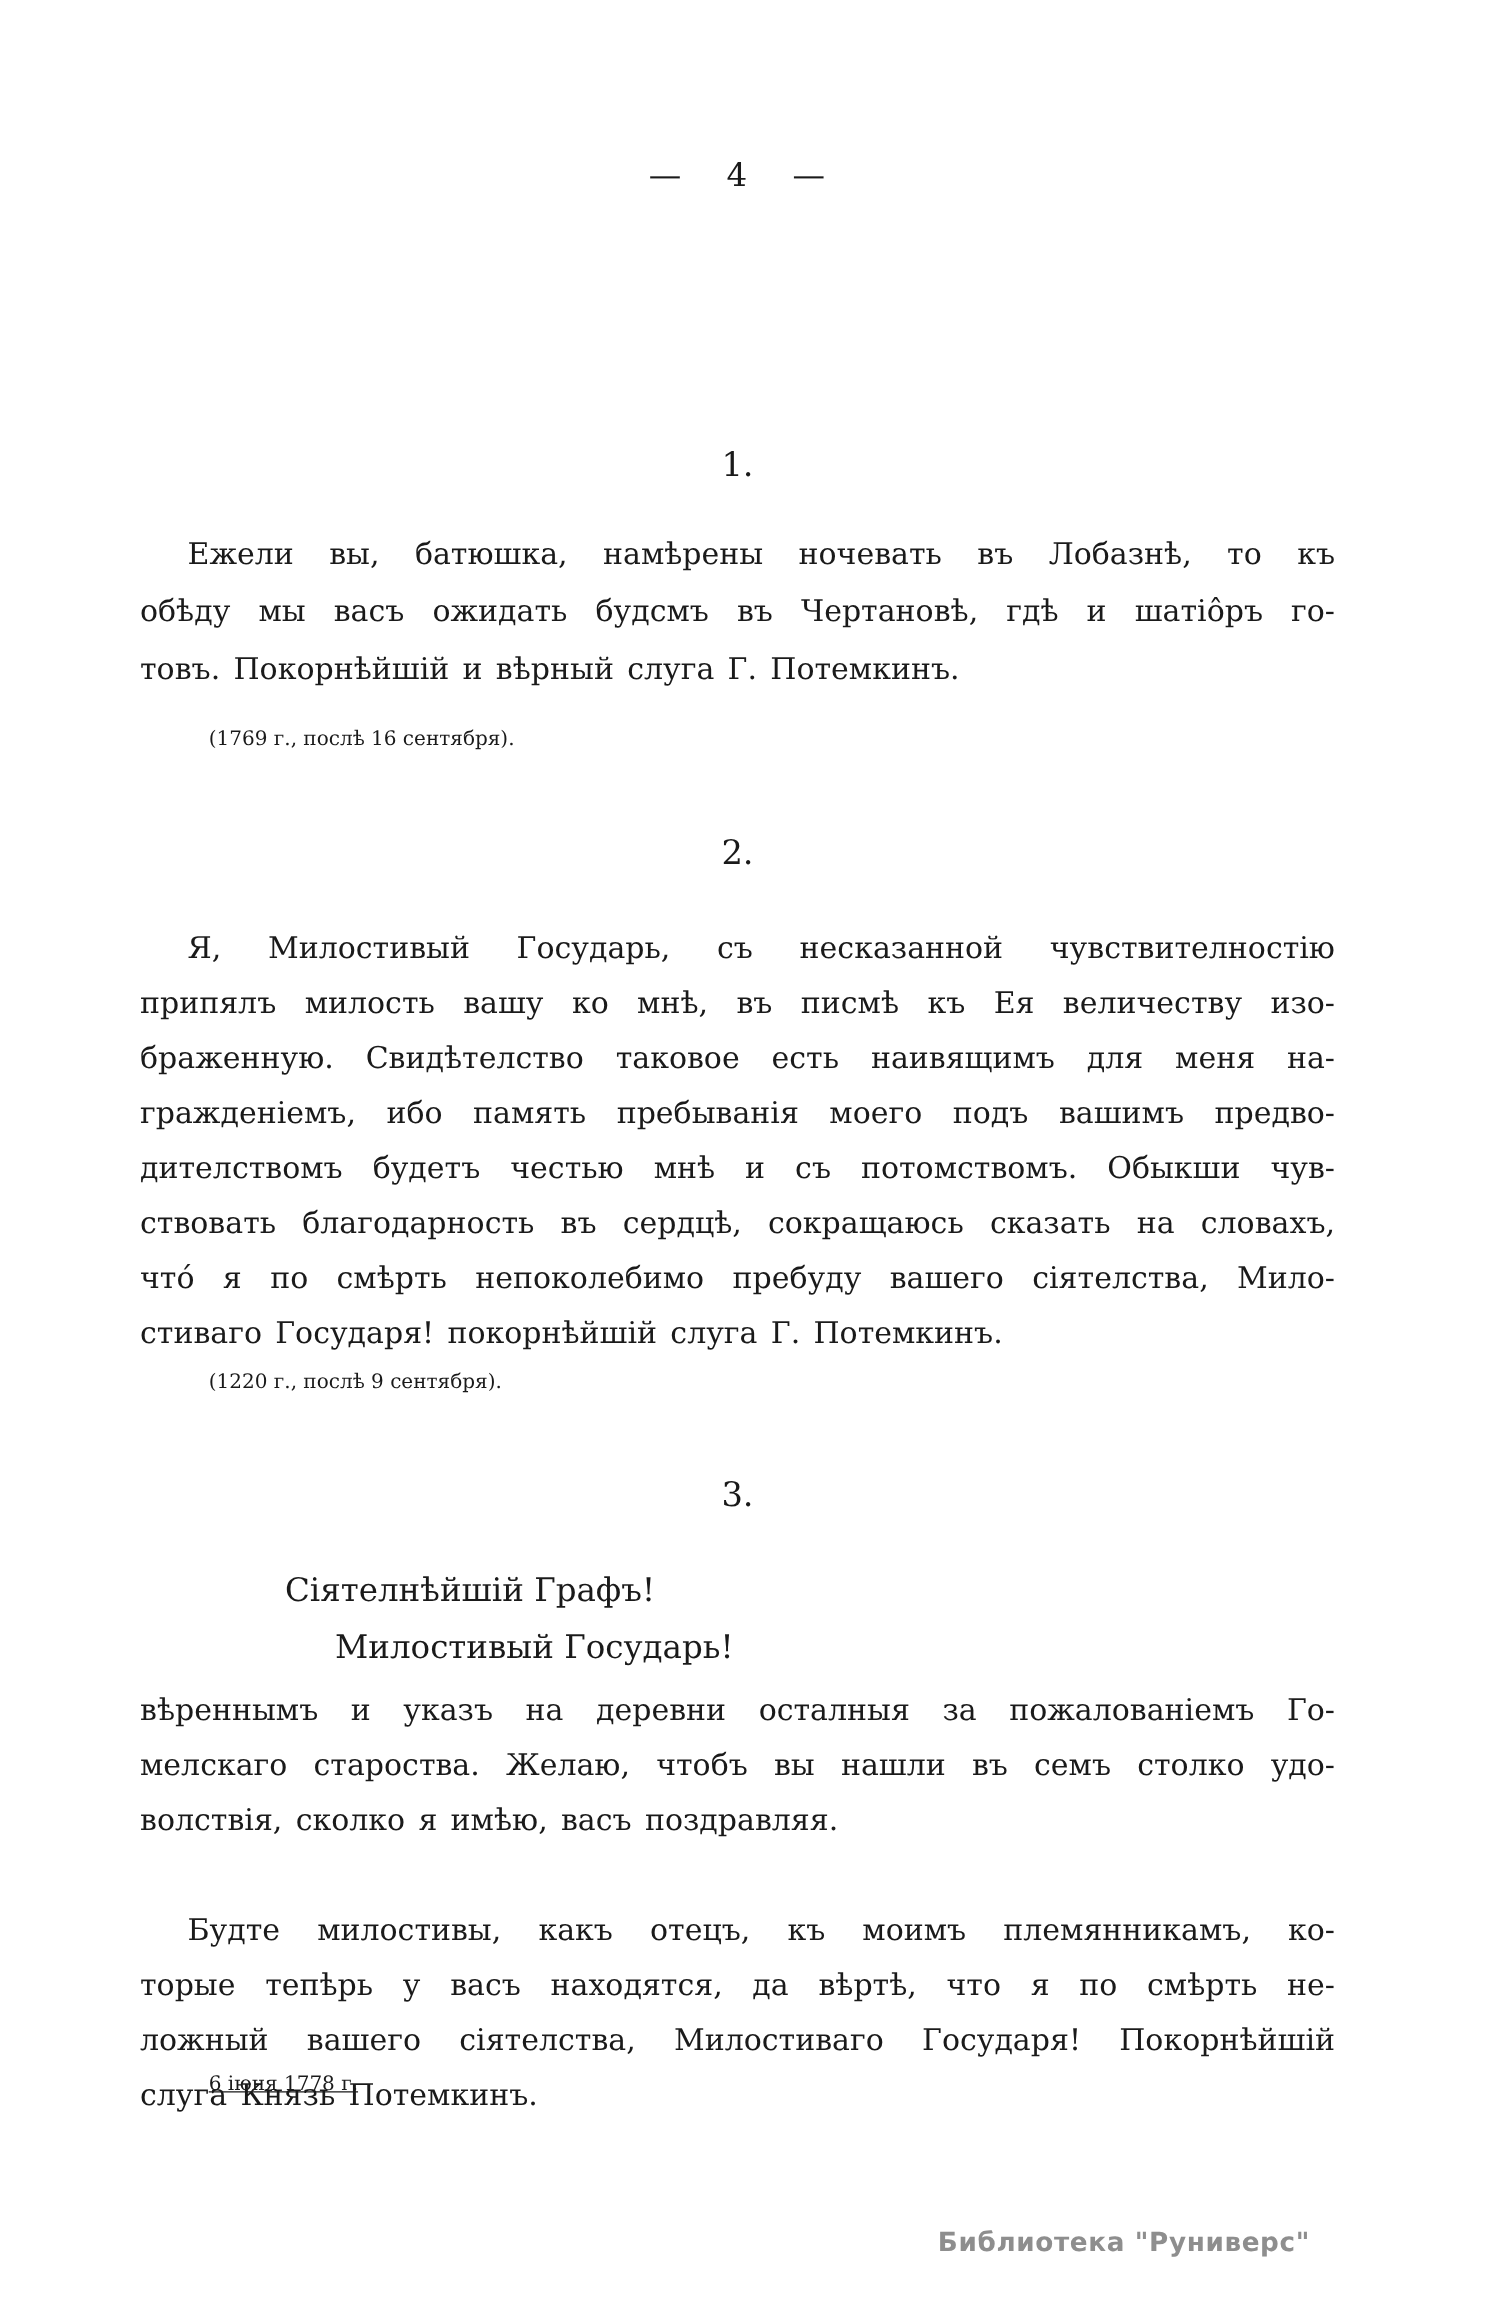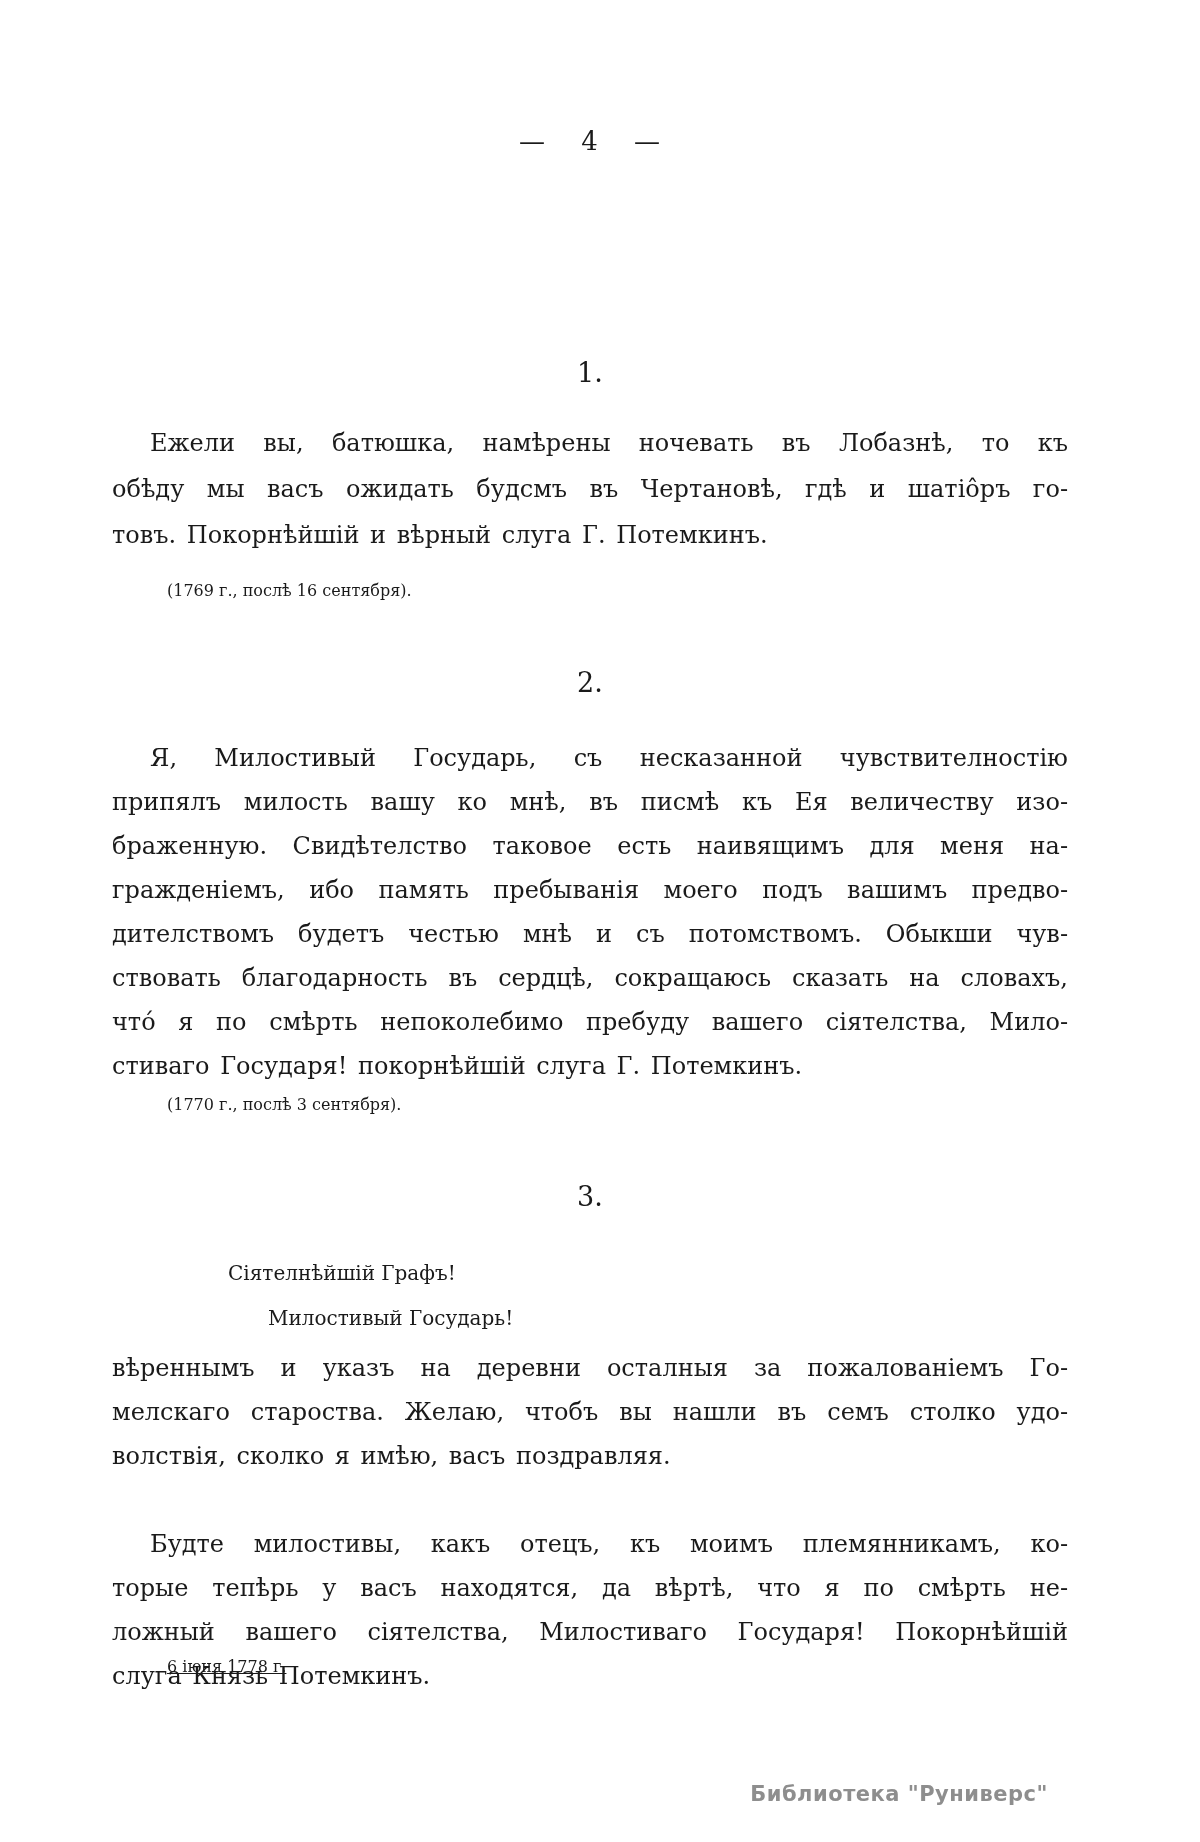--- a/index.html
+++ b/index.html
@@ -46,21 +46,21 @@
   .line.j {
     text-align: justify;
     text-align-last: justify;
   }
   .line.indent { text-indent: 38px; }
   .p1 { top: 420px; }
   .p2 { top: 736px; }
   .p3a { top: 1346px; }
   .p3b { top: 1522px; }
   .salut {
-    font-size: 20px;
+    font-size: 26px;
     line-height: 34px;
   }
   .sal1 { top: 1256px; left: 228px; }
   .sal2 { top: 1301px; left: 268px; }
   .date-line {
     font-size: 16px;
     line-height: 30px;
     padding-left: 55px;
   }
   .d1 { top: 576px; }
@@ -95,21 +95,21 @@
   <div class="abs col para p2">
     <div class="line j indent">Я, Милостивый Государь, съ несказанной чувствителностію</div>
     <div class="line j">припялъ милость вашу ко мнѣ, въ писмѣ къ Ея величеству изо-</div>
     <div class="line j">браженную. Свидѣтелство таковое есть наивящимъ для меня на-</div>
     <div class="line j">гражденіемъ, ибо память пребыванія моего подъ вашимъ предво-</div>
     <div class="line j">дителствомъ будетъ честью мнѣ и съ потомствомъ. Обыкши чув-</div>
     <div class="line j">ствовать благодарность въ сердцѣ, сокращаюсь сказать на словахъ,</div>
     <div class="line j">что́ я по смѣрть непоколебимо пребуду вашего сіятелства, Мило-</div>
     <div class="line">стиваго Государя! покорнѣйшій слуга Г. Потемкинъ.</div>
   </div>
-  <div class="abs col date-line d2">(1770 г., послѣ 3 сентября).</div>
+  <div class="abs col date-line d2">(1220 г., послѣ 9 сентября).</div>
 
   <div class="abs col sec-heading h3">3.</div>
   <div class="abs salut sal1">Сіятелнѣйшій Графъ!</div>
   <div class="abs salut sal2">Милостивый Государь!</div>
   <div class="abs col para p3a">
     <div class="line j">вѣреннымъ и указъ на деревни осталныя за пожалованіемъ Го-</div>
     <div class="line j">мелскаго староства. Желаю, чтобъ вы нашли въ семъ столко удо-</div>
     <div class="line">волствія, сколко я имѣю, васъ поздравляя.</div>
   </div>
   <div class="abs col para p3b">

